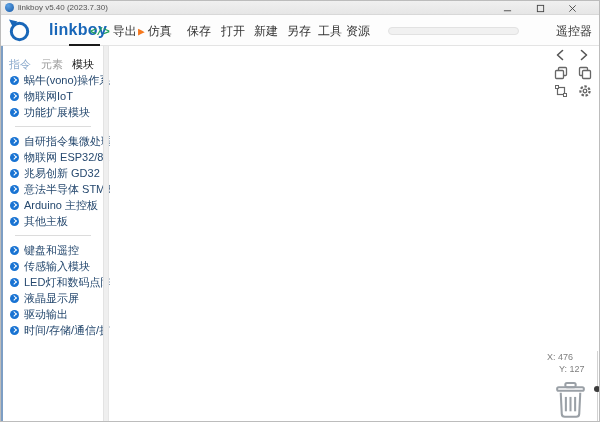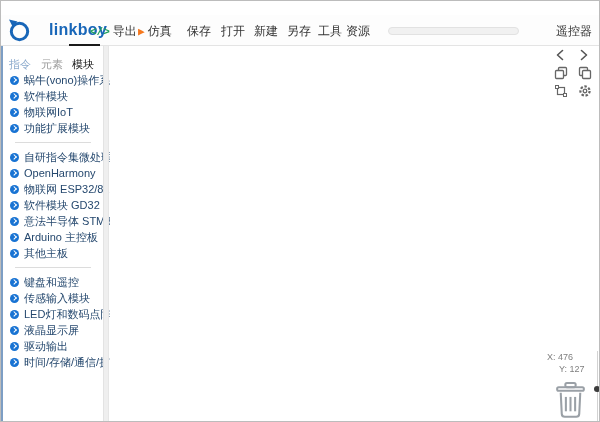--- a/index.html
+++ b/index.html
@@ -74,20 +74,40 @@
   .coord-y { left:449px; top:318px; }
   .trash { position:absolute; left:442px; top:334px; width:37px; height:40px; cursor:pointer; }
   .edge-slider-track { position:absolute; left:487px; top:305px; width:1px; height:72px; background:#d2d2d2; }
   .edge-slider-dot { position:absolute; left:484px; top:340px; width:6px; height:6px; border-radius:50%; background:#3c3c3c; cursor:pointer; }
 </style>
 </head>
 <body>
 
 <div id="app">
 
+  <div class="titlebar">
+    <div class="tb-logo"></div>
+    <div class="tb-title">linkboy v5.40 (2023.7.30)</div>
+    <div class="win-btn wb-min">
+      <svg viewBox="0 0 10 10">
+          <line x1="1" y1="7.5" x2="9" y2="7.5" stroke="#444" stroke-width="1"></line>
+        </svg>
+    </div>
+    <div class="win-btn wb-max">
+      <svg viewBox="0 0 10 10">
+          <rect x="1.5" y="1.5" width="7" height="7" fill="none" stroke="#444" stroke-width="1"></rect>
+        </svg>
+    </div>
+    <div class="win-btn wb-close">
+      <svg viewBox="0 0 10 10">
+          <line x1="1.5" y1="1.5" x2="8.5" y2="8.5" stroke="#444" stroke-width="1"></line>
+          <line x1="8.5" y1="1.5" x2="1.5" y2="8.5" stroke="#444" stroke-width="1"></line>
+        </svg>
+    </div>
+  </div>
 
   <div class="toolbar">
     <svg class="brand-logo" viewBox="0 0 24 24">
       <circle cx="12.5" cy="13.5" r="8.2" fill="none" stroke="#1866b8" stroke-width="3"></circle>
       <path d="M5.5 8.5 L2 1.5 L10.5 3.5 Z" fill="#1866b8"></path>
     </svg>
     <div class="brand-text">linkboy</div>
 
     <div class="tool-item" style="left:89px"><span class="ti-glyph-code">&lt;/&gt;</span><span>导出</span></div>
     <div class="tool-item" style="left:137px"><span class="ti-glyph-play">▶</span><span>仿真</span></div>
@@ -113,50 +133,42 @@
         <div class="tab tab-2">模块</div>
       </div>
 
       <div>
         <div class="sb-item">
             <span class="dot"></span>
             <span class="sb-label">蜗牛(vono)操作系统</span>
           </div>
         <div class="sb-item">
             <span class="dot"></span>
-            <span class="sb-label">软件模块</span>
-          </div>
-        <div class="sb-item">
-            <span class="dot"></span>
             <span class="sb-label">物联网IoT</span>
           </div>
         <div class="sb-item">
             <span class="dot"></span>
             <span class="sb-label">功能扩展模块</span>
           </div>
       </div>
 
       <div class="sb-div"></div>
 
       <div>
         <div class="sb-item">
             <span class="dot"></span>
             <span class="sb-label">自研指令集微处理器</span>
           </div>
         <div class="sb-item">
             <span class="dot"></span>
-            <span class="sb-label">OpenHarmony</span>
-          </div>
-        <div class="sb-item">
-            <span class="dot"></span>
             <span class="sb-label">物联网 ESP32/8266</span>
           </div>
         <div class="sb-item">
             <span class="dot"></span>
-            <span class="sb-label">软件模块 GD32</span>
+            <span class="sb-label">兆易创新 GD32</span>
           </div>
         <div class="sb-item">
             <span class="dot"></span>
             <span class="sb-label">意法半导体 STM32</span>
           </div>
         <div class="sb-item">
             <span class="dot"></span>
             <span class="sb-label">Arduino 主控板</span>
           </div>
         <div class="sb-item">

